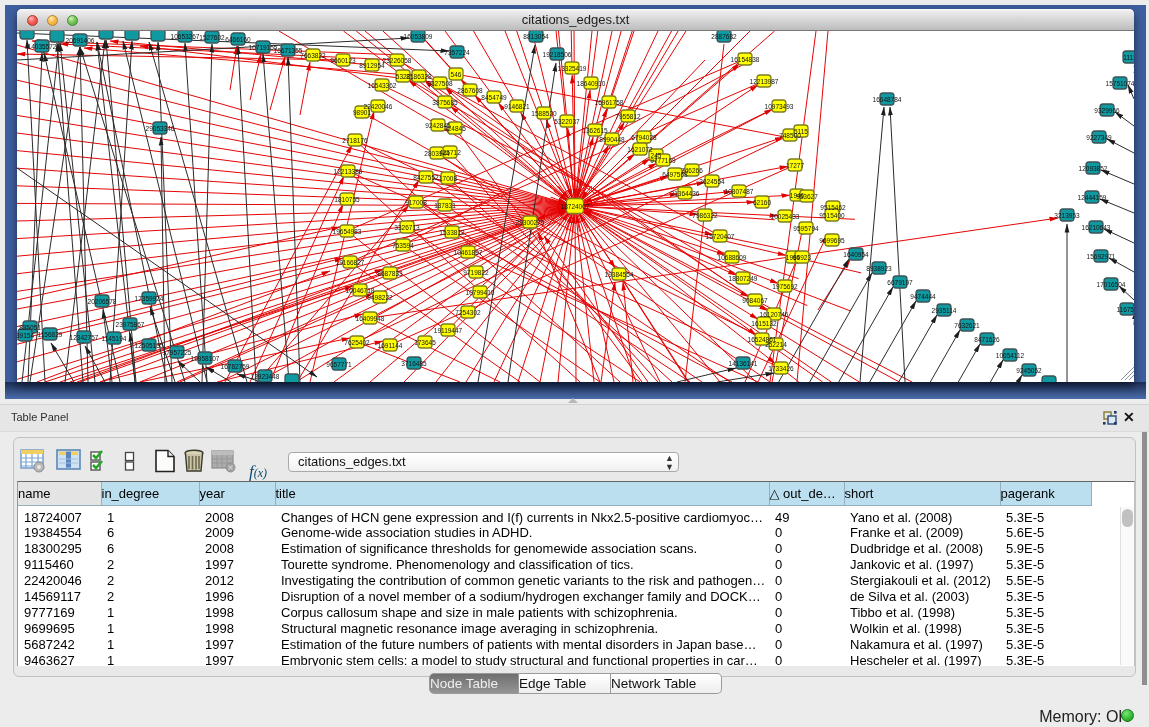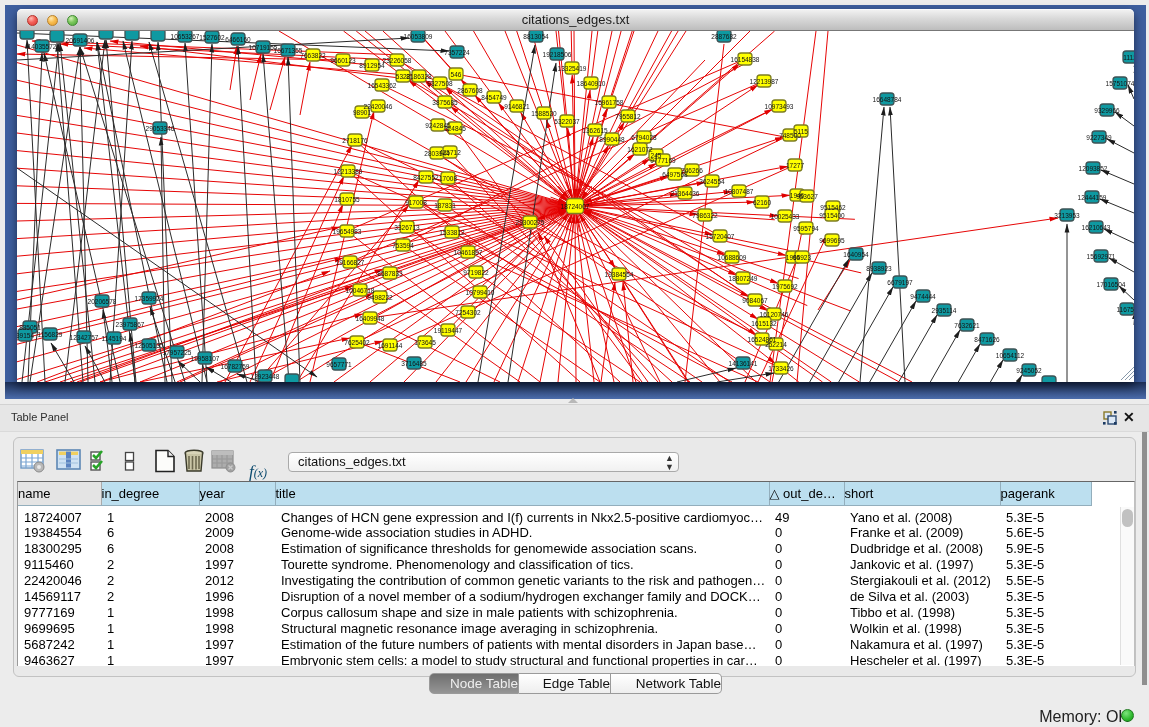--- a/index.html
+++ b/index.html
@@ -44,21 +44,21 @@
  border-right:1px solid #93aebc;border-bottom:1px solid #93aebc;text-align:left;padding:0}
 th.h1{background:#e4e4e4;border-right:1px solid #aaa;}
 td{height:16px;white-space:nowrap;overflow:hidden;padding:0 0 0 6px;}
 .c1{width:83px}.c2{width:98px}.c3{width:76px}.c4{width:494px}.c5{width:75px}.c6{width:156px}.c7{width:91px}
 tr.first td{padding-top:4px}
 td.c2,td.c3{} 
 #sbar{position:absolute;left:1120px;top:507px;width:14px;height:158px;background:#fafafa;border-left:1px solid #e0e0e0;}
 #sthumb{position:absolute;left:1121.5px;top:509px;width:11px;height:18px;background:#c1c1c1;border-radius:6px;}
 #tabs{position:absolute;left:429px;top:673px;height:21px;display:flex;font-size:13.5px;}
 #tabs div{border:1px solid #9a9a9a;border-left:none;background:linear-gradient(#ffffff,#eeeeee);
- color:#111;line-height:19px;padding:0;text-align:right;}
+ color:#111;line-height:19px;padding:0;text-align:left;}
 #tabs div:first-child{border-left:1px solid #9a9a9a;border-radius:5px 0 0 5px;
  background:linear-gradient(#6f6f6f,#959595);color:#efefef;}
 #tabs div:last-child{border-radius:0 5px 5px 0;}
 #status{position:absolute;right:20px;top:708px;font-size:16px;color:#222;}
 #memdot{position:absolute;left:1121px;top:709px;width:13px;height:13px;border-radius:50%;
  background:radial-gradient(circle at 38% 30%,#7de47d,#2eb82e 60%,#189418);border:1px solid #207a20;}
 </style></head><body>
 <div id="mdi">
     <div class="shade"></div>
   </div>

